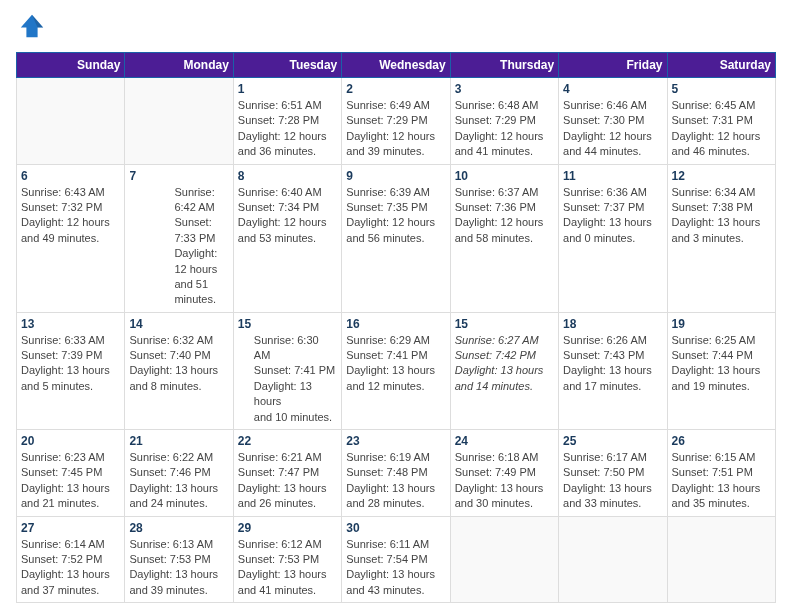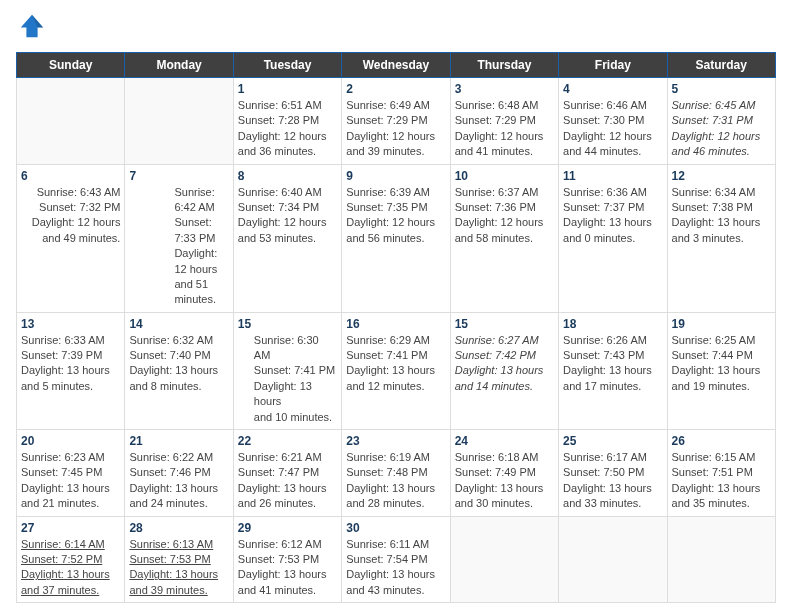--- a/index.html
+++ b/index.html
@@ -56,26 +56,26 @@
       color: #555;
     }
     .calendar {
       flex: 1;
       border: 1px solid #ccc;
       border-collapse: collapse;
       width: 100%;
       table-layout: fixed;
     }
     .calendar th {
-      background-color: #404040;
+      background-color: #4c1d95;
       color: #fff;
       font-size: 12px;
       font-weight: bold;
       padding: 5px 4px;
-      text-align: center;
+      text-align: right;
       border: 1px solid #1a60a8;
     }
     .calendar td {
       border: 1px solid #ddd;
       vertical-align: top;
       padding: 4px 4px;
       font-size: 10px;
       color: #333;
       height: 80px;
     }
@@ -162,30 +162,30 @@
           </td>
           <td>
             <span class="day-number">4</span>
             <div class="day-info" style="white-space: pre-line;">Sunrise: 6:46 AM
 Sunset: 7:30 PM
 Daylight: 12 hours
 and 44 minutes.</div>
           </td>
           <td>
             <span class="day-number">5</span>
-            <div class="day-info" style="white-space: pre-line; font-style: italic;">Sunrise: 6:45 AM
+            <div class="day-info" style="white-space: pre-line;">Sunrise: 6:45 AM
 Sunset: 7:31 PM
 Daylight: 12 hours
 and 46 minutes.</div>
           </td>
         </tr>
         <tr>
           <td>
             <span class="day-number">6</span>
-            <div class="day-info" style="white-space: pre-line; text-align: right;">Sunrise: 6:43 AM
+            <div class="day-info" style="white-space: pre-line;">Sunrise: 6:43 AM
 Sunset: 7:32 PM
 Daylight: 12 hours
 and 49 minutes.</div>
           </td>
           <td>
             <span class="day-number">7</span>
             <div class="day-info" style="white-space: pre-line; margin-left: 45px;">Sunrise: 6:42 AM
 Sunset: 7:33 PM
 Daylight: 12 hours
 and 51 minutes.</div>
@@ -324,28 +324,28 @@
             <span class="day-number">26</span>
             <div class="day-info" style="white-space: pre-line;">Sunrise: 6:15 AM
 Sunset: 7:51 PM
 Daylight: 13 hours
 and 35 minutes.</div>
           </td>
         </tr>
         <tr class="last-row">
           <td>
             <span class="day-number">27</span>
-            <div class="day-info" style="white-space: pre-line; text-decoration: underline;">Sunrise: 6:14 AM
+            <div class="day-info" style="white-space: pre-line;">Sunrise: 6:14 AM
 Sunset: 7:52 PM
 Daylight: 13 hours
 and 37 minutes.</div>
           </td>
           <td>
             <span class="day-number">28</span>
-            <div class="day-info" style="white-space: pre-line; text-decoration: underline;">Sunrise: 6:13 AM
+            <div class="day-info" style="white-space: pre-line;">Sunrise: 6:13 AM
 Sunset: 7:53 PM
 Daylight: 13 hours
 and 39 minutes.</div>
           </td>
           <td>
             <span class="day-number">29</span>
             <div class="day-info" style="white-space: pre-line;">Sunrise: 6:12 AM
 Sunset: 7:53 PM
 Daylight: 13 hours
 and 41 minutes.</div>

